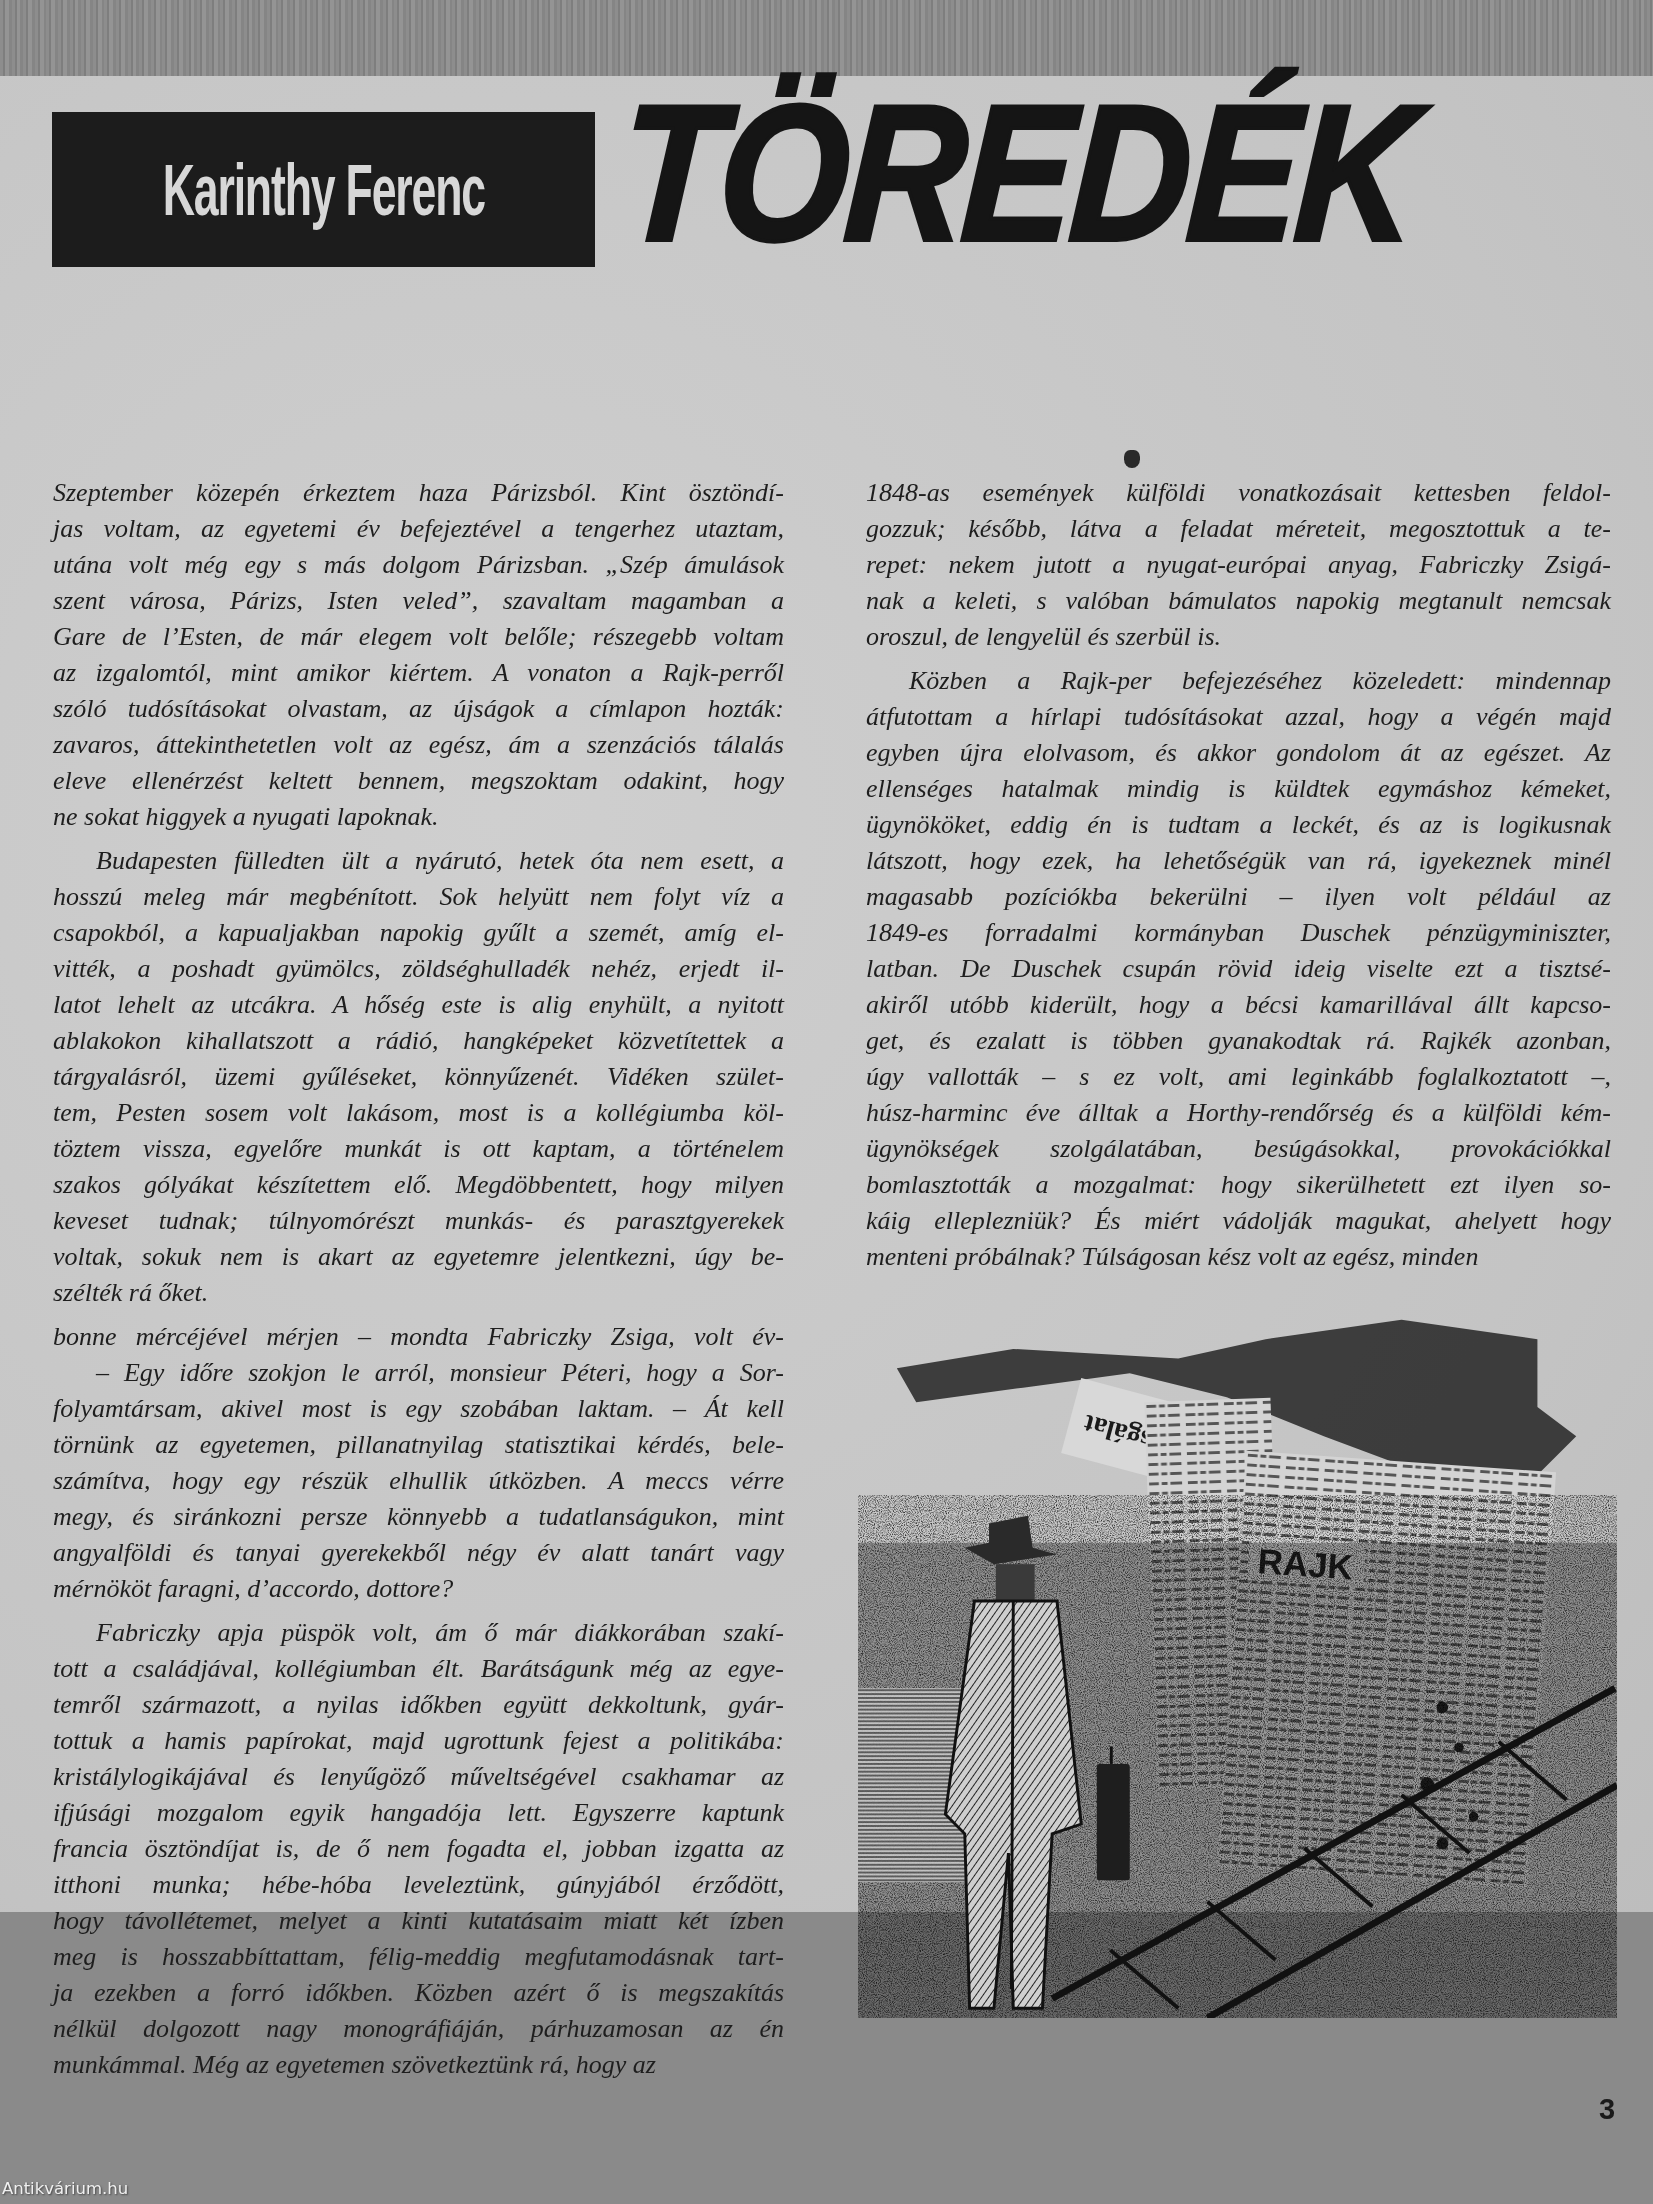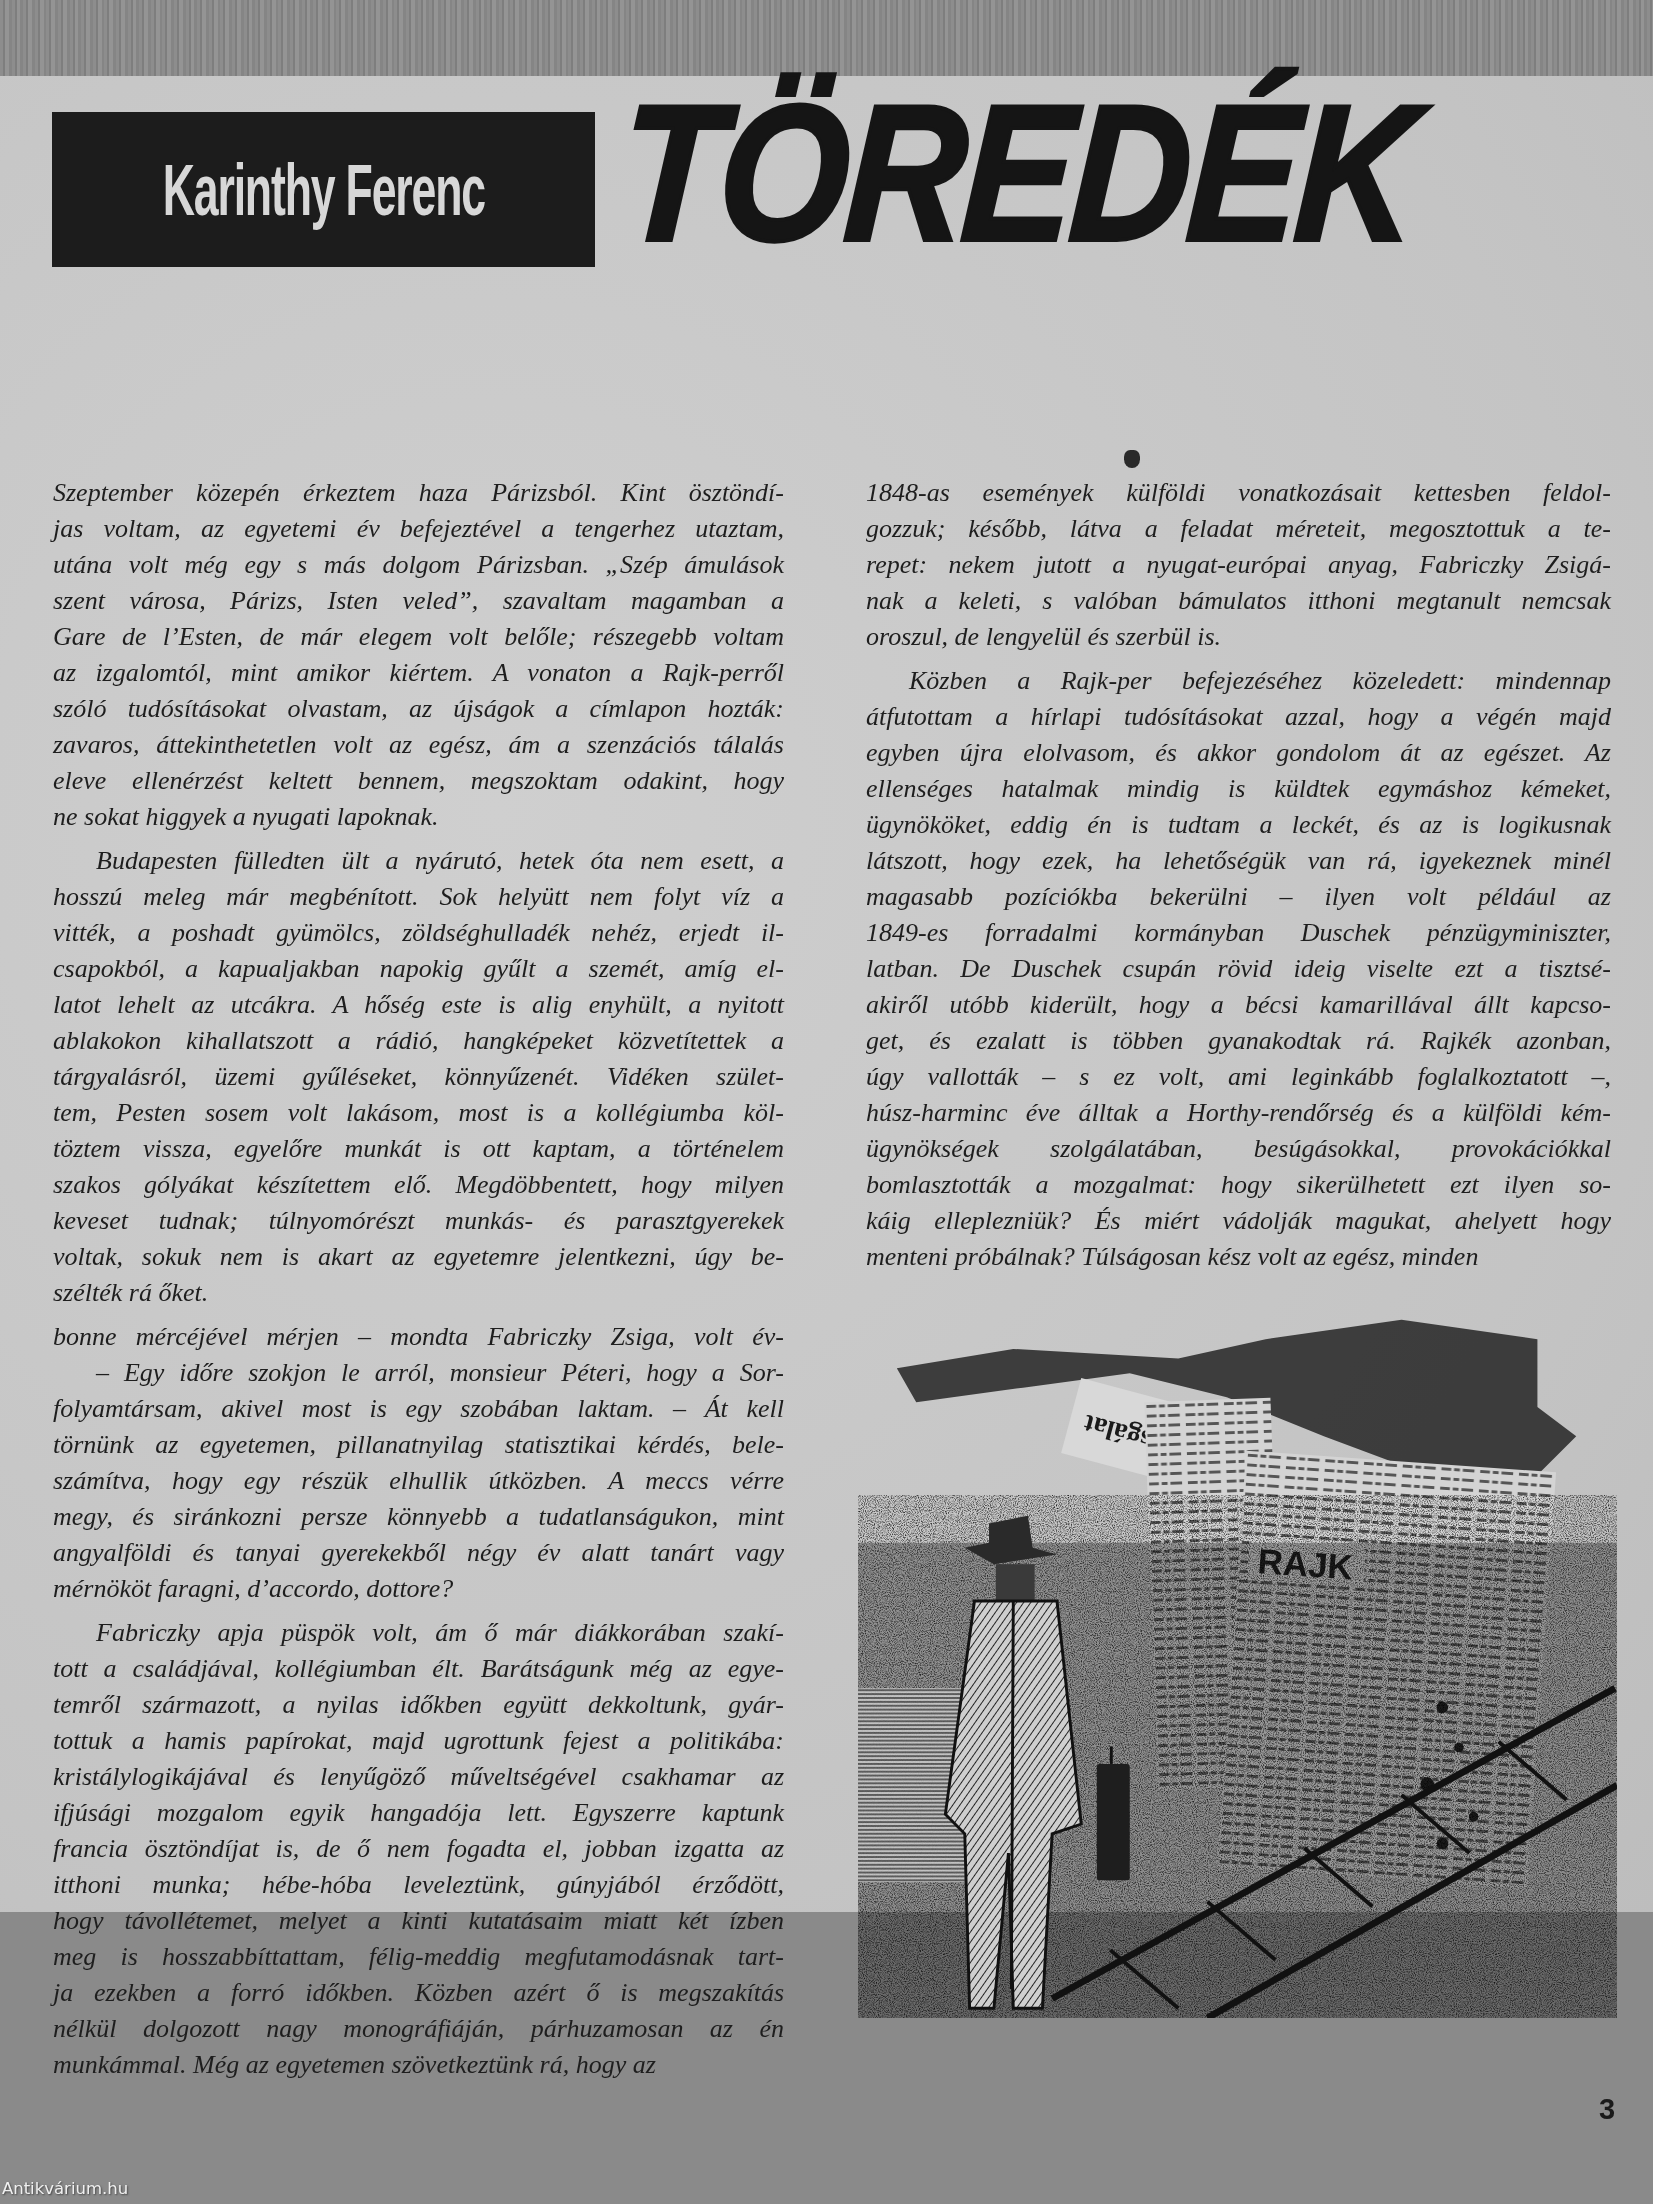--- a/index.html
+++ b/index.html
@@ -101,22 +101,22 @@
       <span class="line">Gare de l’Esten, de már elegem volt belőle; részegebb voltam</span>
       <span class="line">az izgalomtól, mint amikor kiértem. A vonaton a Rajk-perről</span>
       <span class="line">szóló tudósításokat olvastam, az újságok a címlapon hozták:</span>
       <span class="line">zavaros, áttekinthetetlen volt az egész, ám a szenzációs tálalás</span>
       <span class="line">eleve ellenérzést keltett bennem, megszoktam odakint, hogy</span>
       <span class="line last">ne sokat higgyek a nyugati lapoknak.</span>
     </p>
     <p>
       <span class="line ind">Budapesten fülledten ült a nyárutó, hetek óta nem esett, a</span>
       <span class="line">hosszú meleg már megbénított. Sok helyütt nem folyt víz a</span>
+      <span class="line">csapokból, a kapualjakban napokig gyűlt a szemét, amíg el-</span>
       <span class="line">vitték, a poshadt gyümölcs, zöldséghulladék nehéz, erjedt il-</span>
-      <span class="line">csapokból, a kapualjakban napokig gyűlt a szemét, amíg el-</span>
       <span class="line">latot lehelt az utcákra. A hőség este is alig enyhült, a nyitott</span>
       <span class="line">ablakokon kihallatszott a rádió, hangképeket közvetítettek a</span>
       <span class="line">tárgyalásról, üzemi gyűléseket, könnyűzenét. Vidéken szület-</span>
       <span class="line">tem, Pesten sosem volt lakásom, most is a kollégiumba köl-</span>
       <span class="line">töztem vissza, egyelőre munkát is ott kaptam, a történelem</span>
       <span class="line">szakos gólyákat készítettem elő. Megdöbbentett, hogy milyen</span>
       <span class="line">keveset tudnak; túlnyomórészt munkás- és parasztgyerekek</span>
       <span class="line">voltak, sokuk nem is akart az egyetemre jelentkezni, úgy be-</span>
       <span class="line last">szélték rá őket.</span>
     </p>
@@ -144,21 +144,21 @@
       <span class="line">ja ezekben a forró időkben. Közben azért ő is megszakítás</span>
       <span class="line">nélkül dolgozott nagy monográfiáján, párhuzamosan az én</span>
       <span class="line last">munkámmal. Még az egyetemen szövetkeztünk rá, hogy az</span>
     </p>
   </div>
 <div class="col col-right" id="col-right">
     <p>
       <span class="line">1848-as események külföldi vonatkozásait kettesben feldol-</span>
       <span class="line">gozzuk; később, látva a feladat méreteit, megosztottuk a te-</span>
       <span class="line">repet: nekem jutott a nyugat-európai anyag, Fabriczky Zsigá-</span>
-      <span class="line">nak a keleti, s valóban bámulatos itthoni megtanult nemcsak</span>
+      <span class="line">nak a keleti, s valóban bámulatos napokig megtanult nemcsak</span>
       <span class="line last">oroszul, de lengyelül és szerbül is.</span>
     </p>
     <p>
       <span class="line ind">Közben a Rajk-per befejezéséhez közeledett: mindennap</span>
       <span class="line">átfutottam a hírlapi tudósításokat azzal, hogy a végén majd</span>
       <span class="line">egyben újra elolvasom, és akkor gondolom át az egészet. Az</span>
       <span class="line">ellenséges hatalmak mindig is küldtek egymáshoz kémeket,</span>
       <span class="line">ügynököket, eddig én is tudtam a leckét, és az is logikusnak</span>
       <span class="line">látszott, hogy ezek, ha lehetőségük van rá, igyekeznek minél</span>
       <span class="line">magasabb pozíciókba bekerülni – ilyen volt például az</span>

